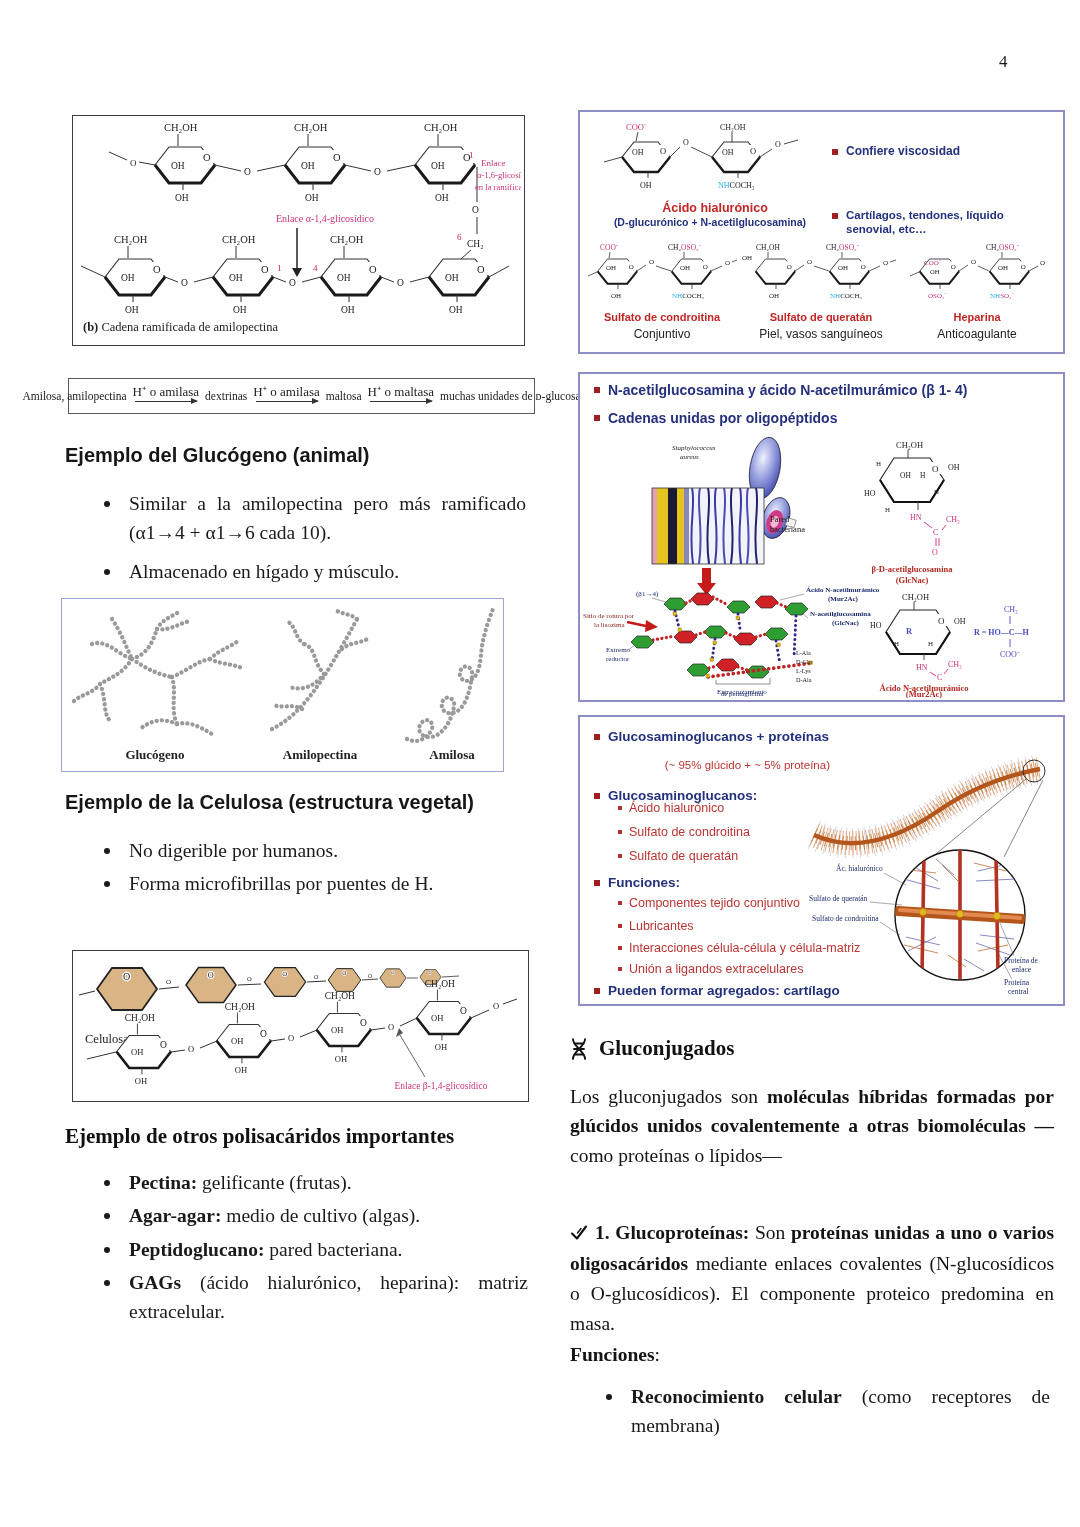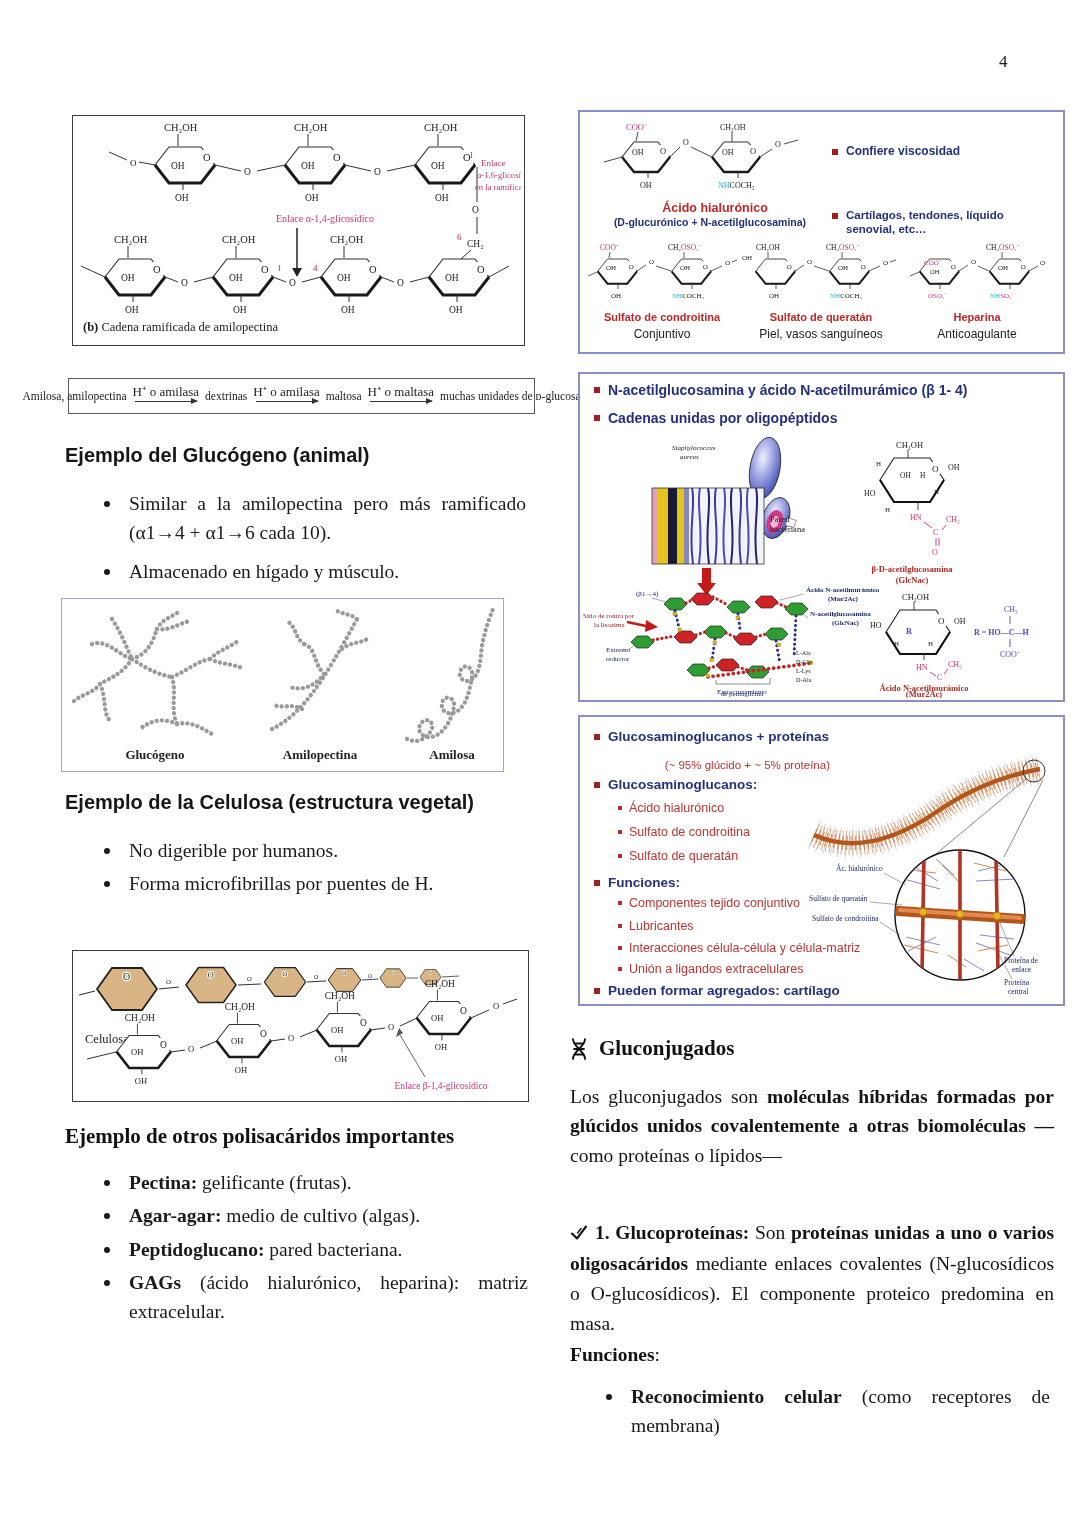--- a/index.html
+++ b/index.html
@@ -568,21 +568,21 @@
       </g>
     </svg>
   </div>
 
   <div class="abs slidebox" style="left:578px;top:715px;width:475px;height:287px;">
     <div class="sb-bullet" style="left:14px;top:12px;width:260px;font-size:13.5px;">
         <span class="sq"></span>
         <span>Glucosaminoglucanos + proteínas</span>
       </div>
     <div class="abs" style="left:0px;top:34px;width:250px;text-align:right;font-family:'Liberation Sans',sans-serif;font-size:11.5px;color:#bb3333;margin-top:8px;">(~ 95% glúcido + ~ 5% proteína)</div>
-    <div class="sb-bullet" style="left:14px;top:60px;width:260px;font-size:13.5px;text-align:right;">
+    <div class="sb-bullet" style="left:14px;top:71px;width:260px;font-size:13.5px;text-align:right;">
         <span class="sq"></span>
         <span>Glucosaminoglucanos:</span>
       </div>
     <div class="sb-item" style="left:38px;top:84px;width:220px;">
         <span class="sq"></span>
         <span>Ácido hialurónico</span>
       </div>
     <div class="sb-item" style="left:38px;top:108px;width:220px;">
         <span class="sq"></span>
         <span>Sulfato de condroitina</span>

